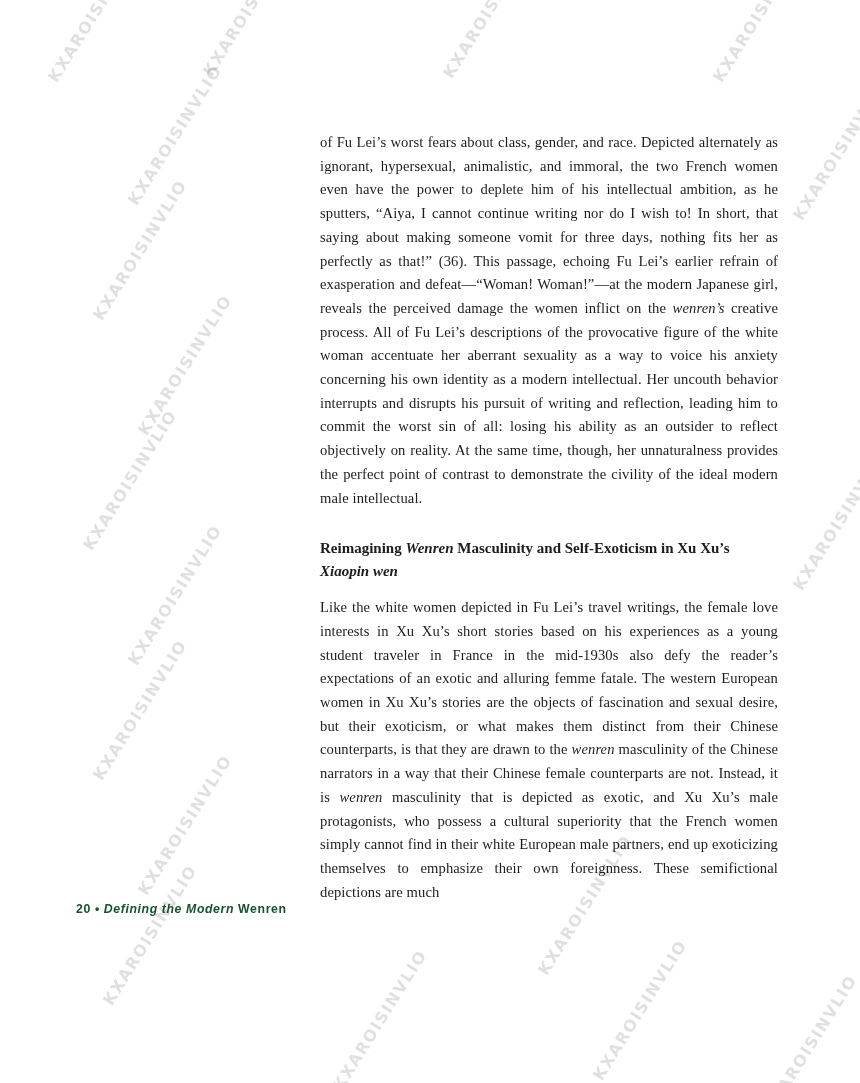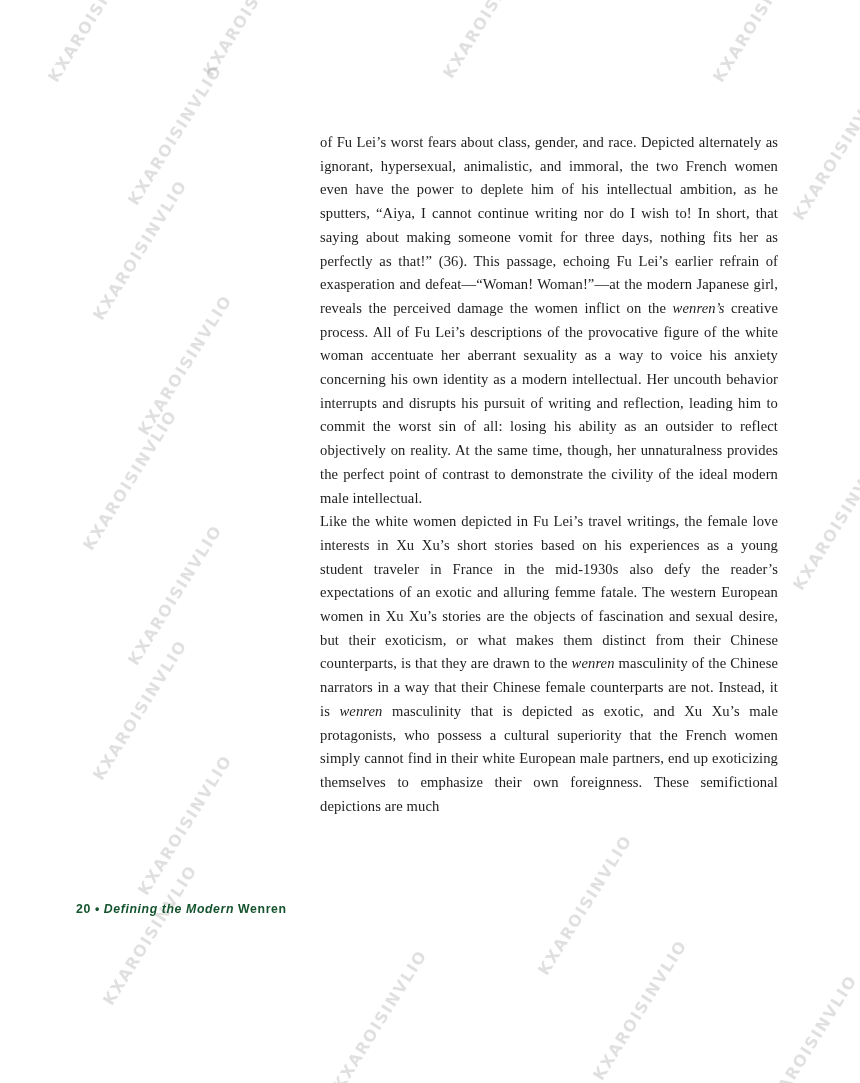--- a/index.html
+++ b/index.html
@@ -109,20 +109,24 @@
   <span class="wm" style="left:150px; top:935px;">KXAROISINVLIO</span>
   <span class="wm" style="left:585px; top:905px;">KXAROISINVLIO</span>
   <span class="wm" style="left:380px; top:1020px;">KXAROISINVLIO</span>
   <span class="wm" style="left:640px; top:1010px;">KXAROISINVLIO</span>
   <span class="wm" style="left:810px; top:1045px;">KXAROISINVLIO</span>
 
   <div class="textcol">
 
     <p class="para"><span>of Fu Lei’s worst fears about class, gender, and race. Depicted alternately as ignorant, hypersexual, animalistic, and immoral, the two French women even have the power to deplete him of his intellectual ambition, as he sputters, “Aiya, I cannot continue writing nor do I wish to! In short, that saying about making someone vomit for three days, nothing fits her as perfectly as that!” (36). This passage, echoing Fu Lei’s earlier refrain of exasperation and defeat—“Woman! Woman!”—at the modern Japanese girl, reveals the perceived damage the women inflict on the </span><i>wenren’s</i><span> creative process. All of Fu Lei’s descriptions of the provocative figure of the white woman accentuate her aberrant sexuality as a way to voice his anxiety concerning his own identity as a modern intellectual. Her uncouth behavior interrupts and disrupts his pursuit of writing and reflection, leading him to commit the worst sin of all: losing his ability as an outsider to reflect objectively on reality. At the same time, though, her unnaturalness provides the perfect point of contrast to demonstrate the civility of the ideal modern male intellectual.</span></p>
 
+    <div class="section-heading">
+      <div><span>Reimagining </span><i>Wenren</i><span> Masculinity and Self-Exoticism in Xu Xu’s</span></div>
+      <div><i>Xiaopin wen</i></div>
+    </div>
 
     <p class="para"><span>Like the white women depicted in Fu Lei’s travel writings, the female love interests in Xu Xu’s short stories based on his experiences as a young student traveler in France in the mid-1930s also defy the reader’s expectations of an exotic and alluring femme fatale. The western European women in Xu Xu’s stories are the objects of fascination and sexual desire, but their exoticism, or what makes them distinct from their Chinese counterparts, is that they are drawn to the </span><i>wenren</i><span> masculinity of the Chinese narrators in a way that their Chinese female counterparts are not. Instead, it is </span><i>wenren</i><span> masculinity that is depicted as exotic, and Xu Xu’s male protagonists, who possess a cultural superiority that the French women simply cannot find in their white European male partners, end up exoticizing themselves to emphasize their own foreignness. These semifictional depictions are much</span></p>
 
   </div>
 
   <div class="running-footer">
     <span>20</span><span class="bullet">•</span><span class="ital">Defining the Modern</span>&nbsp;<span>Wenren</span>
   </div>
 
   <div class="jstor-stamp">

